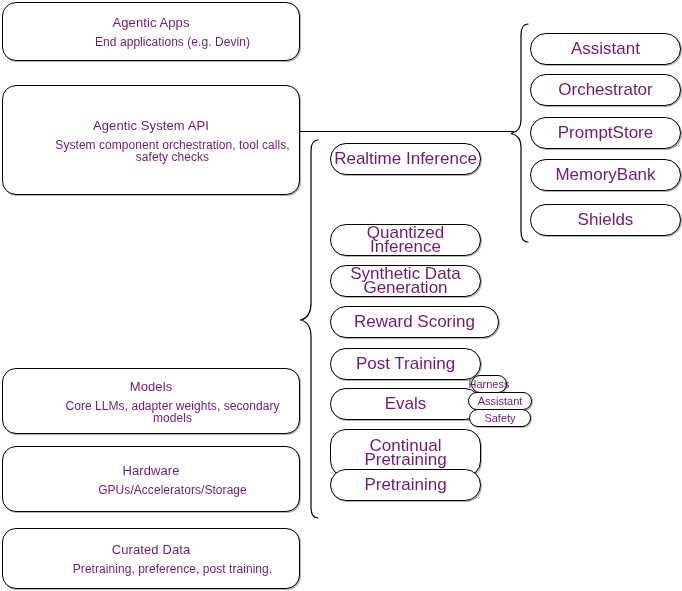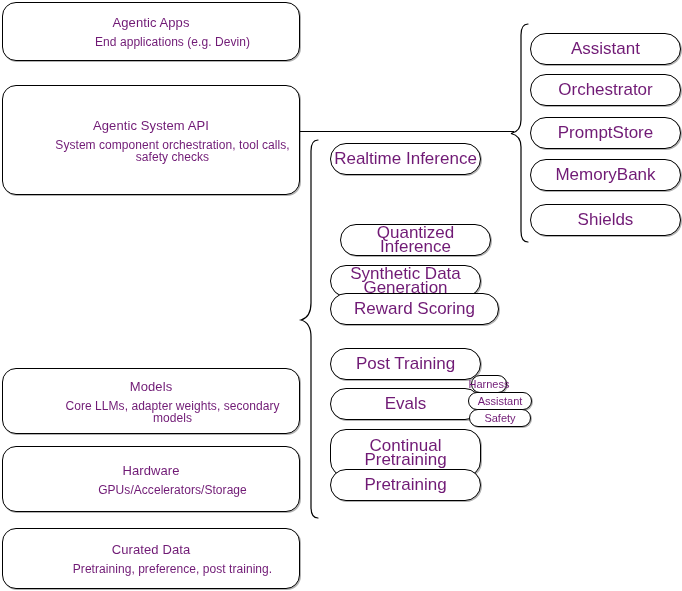--- a/index.html
+++ b/index.html
@@ -116,27 +116,27 @@
              L 13 98
              C 13 106, 10 110, 3 111.5
              C 10 113, 13 117, 13 125
              L 13 209
              C 13 215, 14 220, 20 220" fill="none" stroke="#000000" stroke-width="1.2" stroke-linecap="round"></path>
   </svg>
 
   <div class="box chip-box" style="left:330px; top:143px; width:151px; height:32px;">
     <span>Realtime Inference</span>
   </div>
-  <div class="box chip-box" style="left:340px; top:224px; width:151px; height:32px;">
+  <div class="box chip-box" style="left:330px; top:224px; width:151px; height:32px;">
     <span>Quantized Inference</span>
   </div>
   <div class="box chip-box" style="left:330px; top:265px; width:151px; height:32px;">
     <span>Synthetic Data Generation</span>
   </div>
-  <div class="box chip-box" style="left:330px; top:293px; width:169px; height:32px;align-items:center;">
+  <div class="box chip-box" style="left:330px; top:306px; width:169px; height:32px;align-items:center;">
     <span>Reward Scoring</span>
   </div>
   <div class="box chip-box" style="left:330px; top:348px; width:151px; height:32px;">
     <span>Post Training</span>
   </div>
   <div class="box chip-box" style="left:330px; top:388px; width:151px; height:32px;">
     <span>Evals</span>
   </div>
   <div class="box chip-box" style="left:330px; top:429px; width:151px; height:48px;">
     <span>Continual Pretraining</span>

